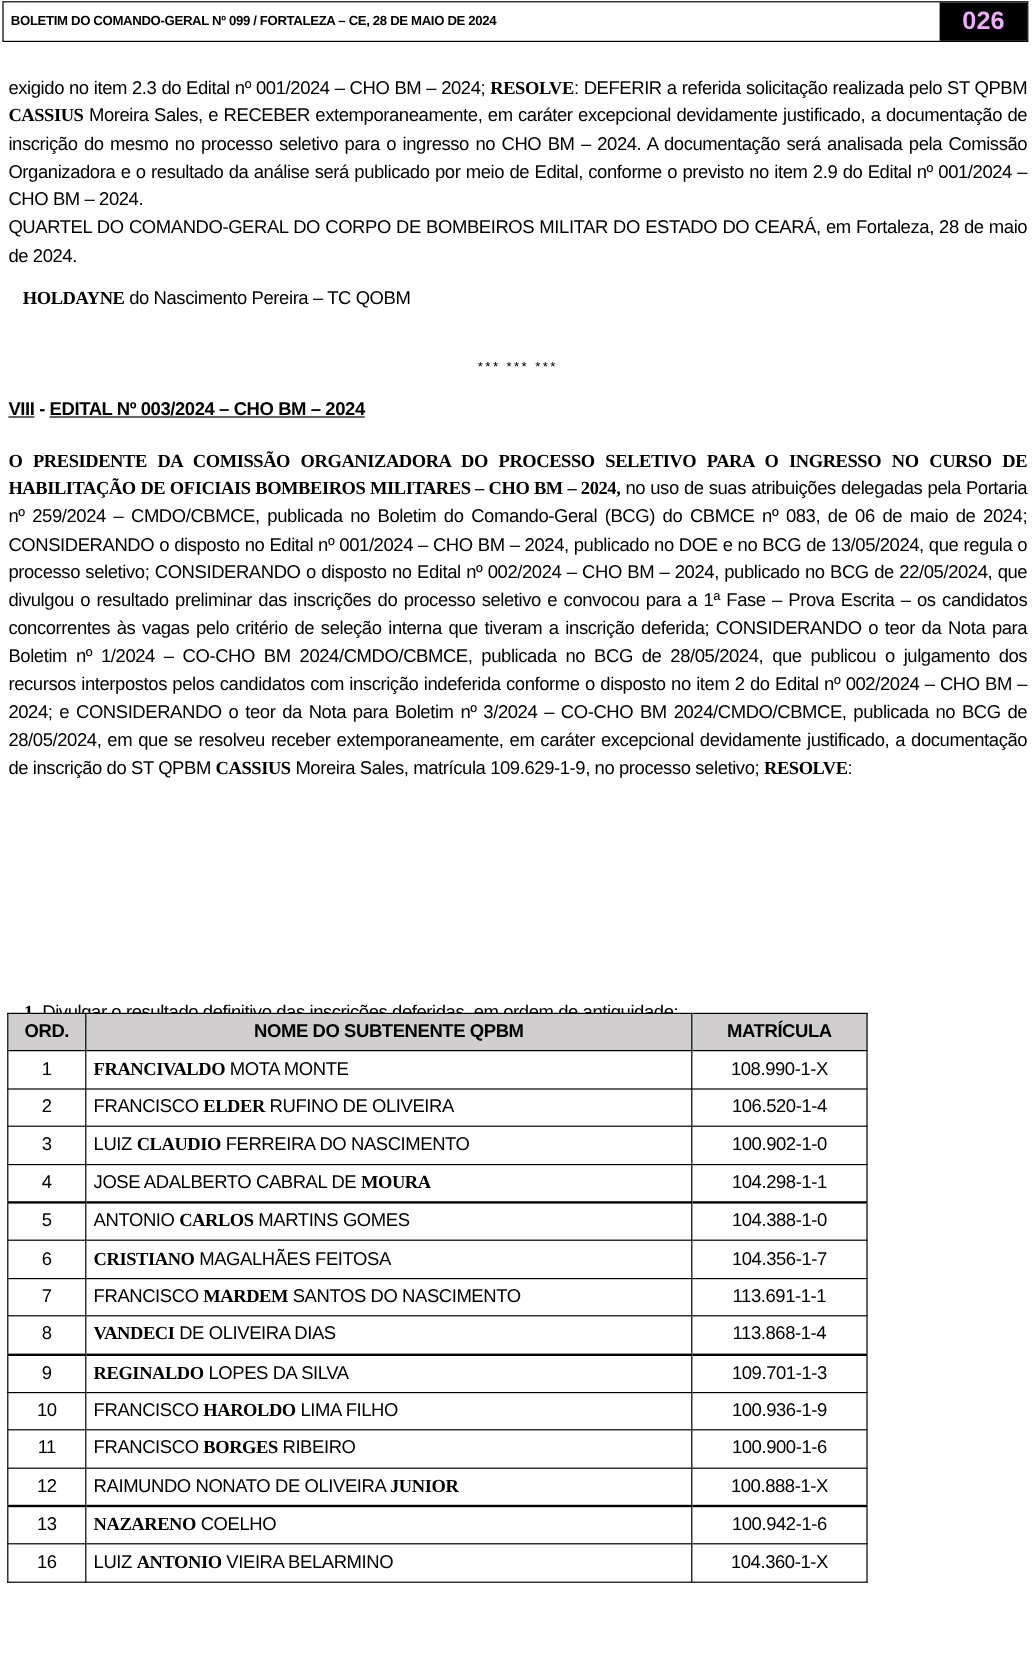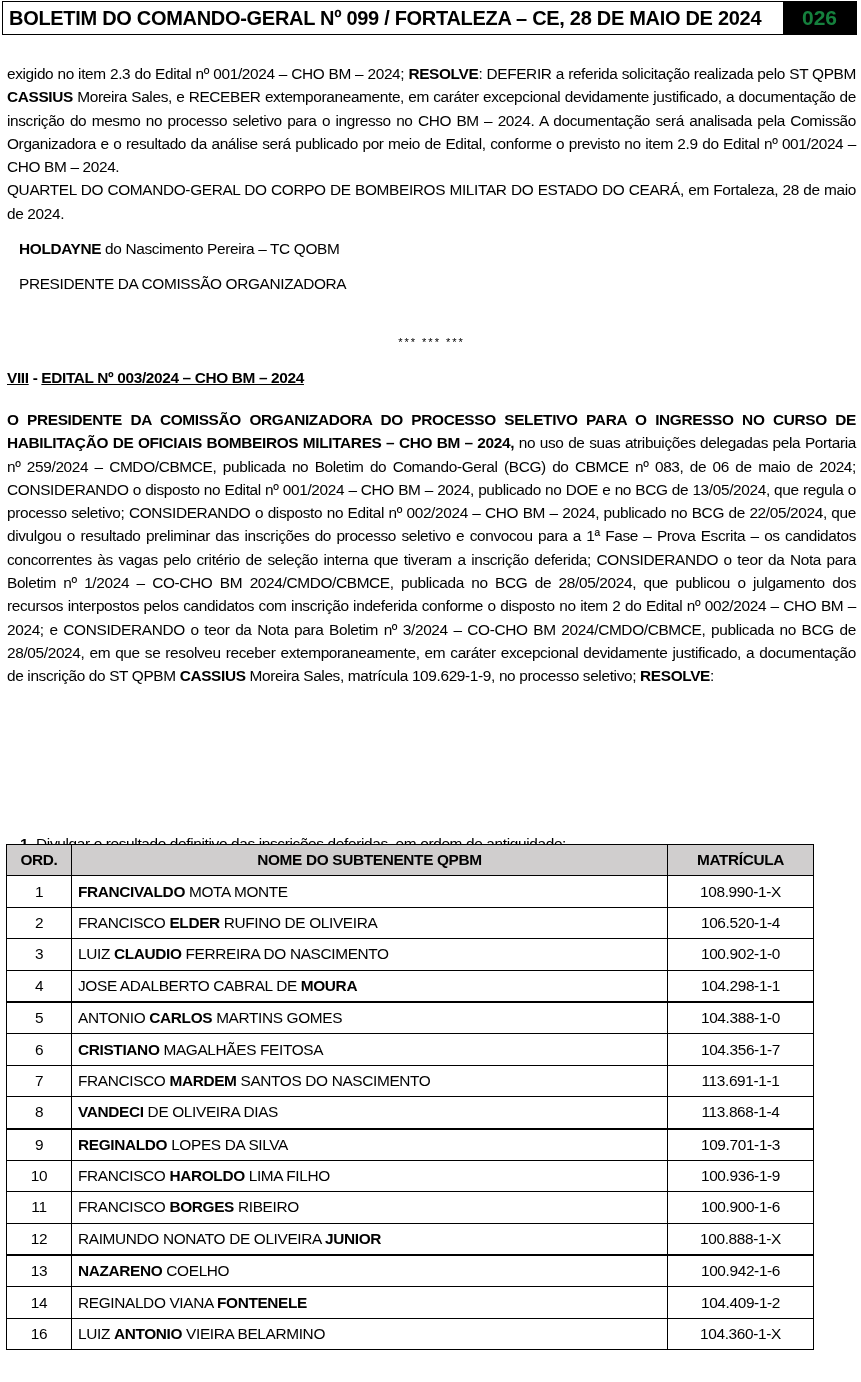--- a/index.html
+++ b/index.html
@@ -5,40 +5,40 @@
   html, body { margin: 0; padding: 0; background: #ffffff; }
   body {
     width: 861px; height: 1382px; overflow: hidden; position: relative;
     font-family: "Liberation Sans", sans-serif; color: #000;
   }
   .header {
     position: absolute; left: 2px; top: 1px; width: 855px; height: 34px;
     border: 1.5px solid #000; box-sizing: border-box; display: flex; align-items: center;
   }
   .header-title {
-    flex: 1; padding-left: 6px; font-weight: bold; font-size: 20px; letter-spacing: -0.3px;
+    flex: 1; padding-left: 6px; font-weight: bold; font-size: 11px; letter-spacing: -0.3px;
     white-space: nowrap;
   }
   .page-no {
-    width: 73px; height: 100%; background: #000; color: #15803d; font-weight: bold;
+    width: 73px; height: 100%; background: #000; color: #f0abfc; font-weight: bold;
     font-size: 21px; display: flex; align-items: center; justify-content: center;
   }
   .content {
     position: absolute; left: 7px; top: 62px; width: 849px;
     font-size: 15.4px; line-height: 23.3px; letter-spacing: -0.35px;
   }
   .just { text-align: justify; text-align-last: left; margin: 0; }
   .line { margin: 12px; white-space: nowrap; }
   .stars { text-align: center; font-size: 11px; letter-spacing: 2px; margin: 0; height: 23px; line-height: 23px; padding-top: 23px; padding-bottom: 12px; }
   .section-title { font-weight: bold; margin: 0 0 19px 0; }
   .section-title u { text-decoration: underline; }
-  b { font-weight: bold; }
+  b { font-weight: bold; font-family: Liberation Serif, serif; }
   .item-line { margin: 10px 0 0 0; white-space: nowrap; }
   table {
-    position: absolute; left: 6px; top: 844px; width: 808px;
+    position: absolute; left: 6px; top: 844px; width: 717px;
     border-collapse: collapse; font-size: 15.4px; letter-spacing: -0.35px;
   }
   th, td { border: 1.5px solid #000; height: 30.4px; padding: 0 6px; }
   th { background: #d0cece; font-weight: bold; text-align: center; }
   td.ord { text-align: center; width: 52px; }
   td.name { text-align: left; }
   td.mat { text-align: center; width: 133px; }
   tr.thick td { border-bottom-width: 2.5px; }
 </style>
 </head>
@@ -46,21 +46,20 @@
 
 <div class="header">
   <div class="header-title">BOLETIM DO COMANDO-GERAL Nº 099 / FORTALEZA – CE, 28 DE MAIO DE 2024</div>
   <div class="page-no">026</div>
 </div>
 
 <div class="content">
   <p class="just"><span>exigido no item 2.3 do Edital nº 001/2024 – CHO BM – 2024; </span><b>RESOLVE</b><span>: DEFERIR a referida solicitação realizada pelo ST QPBM </span><b>CASSIUS</b><span> Moreira Sales, e RECEBER extemporaneamente, em caráter excepcional devidamente justificado, a documentação de inscrição do mesmo no processo seletivo para o ingresso no CHO BM – 2024. A documentação será analisada pela Comissão Organizadora e o resultado da análise será publicado por meio de Edital, conforme o previsto no item 2.9 do Edital nº 001/2024 – CHO BM – 2024.</span></p>
   <p class="just">QUARTEL DO COMANDO-GERAL DO CORPO DE BOMBEIROS MILITAR DO ESTADO DO CEARÁ, em Fortaleza, 28 de maio de 2024.</p>
   <p class="line"><b>HOLDAYNE</b><span> do Nascimento Pereira – TC QOBM</span></p>
-  <p class="line">PRESIDENTE DA COMISSÃO ORGANIZADORA</p>
   <p class="stars">*** *** ***</p>
 
   <p class="section-title"><u>VIII</u><span> - </span><u>EDITAL Nº 003/2024 – CHO BM – 2024</u></p>
 
   <p class="just"><b>O PRESIDENTE DA COMISSÃO ORGANIZADORA DO PROCESSO SELETIVO PARA O INGRESSO NO CURSO DE HABILITAÇÃO DE OFICIAIS BOMBEIROS MILITARES – CHO BM – 2024,</b><span> no uso de suas atribuições delegadas pela Portaria nº 259/2024 – CMDO/CBMCE, publicada no Boletim do Comando-Geral (BCG) do CBMCE nº 083, de 06 de maio de 2024; CONSIDERANDO o disposto no Edital nº 001/2024 – CHO BM – 2024, publicado no DOE e no BCG de 13/05/2024, que regula o processo seletivo; CONSIDERANDO o disposto no Edital nº 002/2024 – CHO BM – 2024, publicado no BCG de 22/05/2024, que divulgou o resultado preliminar das inscrições do processo seletivo e convocou para a 1ª Fase – Prova Escrita – os candidatos concorrentes às vagas pelo critério de seleção interna que tiveram a inscrição deferida; CONSIDERANDO o teor da Nota para Boletim nº 1/2024 – CO-CHO BM 2024/CMDO/CBMCE, publicada no BCG de 28/05/2024, que publicou o julgamento dos recursos interpostos pelos candidatos com inscrição indeferida conforme o disposto no item 2 do Edital nº 002/2024 – CHO BM – 2024; e CONSIDERANDO o teor da Nota para Boletim nº 3/2024 – CO-CHO BM 2024/CMDO/CBMCE, publicada no BCG de 28/05/2024, em que se resolveu receber extemporaneamente, em caráter excepcional devidamente justificado, a documentação de inscrição do ST QPBM </span><b>CASSIUS</b><span> Moreira Sales, matrícula 109.629-1-9, no processo seletivo; </span><b>RESOLVE</b><span>:</span></p>
 
   <p class="item-line" style="position:absolute; top:757px; margin:13px;"><b>1</b><span>. Divulgar o resultado definitivo das inscrições deferidas, em ordem de antiguidade:</span></p>
 </div>
 
 <table>
@@ -131,23 +130,18 @@
         <td class="ord">12</td>
         <td class="name"><span>RAIMUNDO NONATO DE OLIVEIRA </span><b>JUNIOR</b><span></span></td>
         <td class="mat">100.888-1-X</td>
       </tr>
       <tr>
         <td class="ord">13</td>
         <td class="name"><span></span><b>NAZARENO</b><span> COELHO</span></td>
         <td class="mat">100.942-1-6</td>
       </tr>
       <tr>
-        <td class="ord">14</td>
-        <td class="name"><span>REGINALDO VIANA </span><b>FONTENELE</b><span></span></td>
-        <td class="mat">104.409-1-2</td>
-      </tr>
-      <tr>
         <td class="ord">16</td>
         <td class="name"><span>LUIZ </span><b>ANTONIO</b><span> VIEIRA BELARMINO</span></td>
         <td class="mat">104.360-1-X</td>
       </tr>
     </tbody>
 </table>
 
 </body></html>

